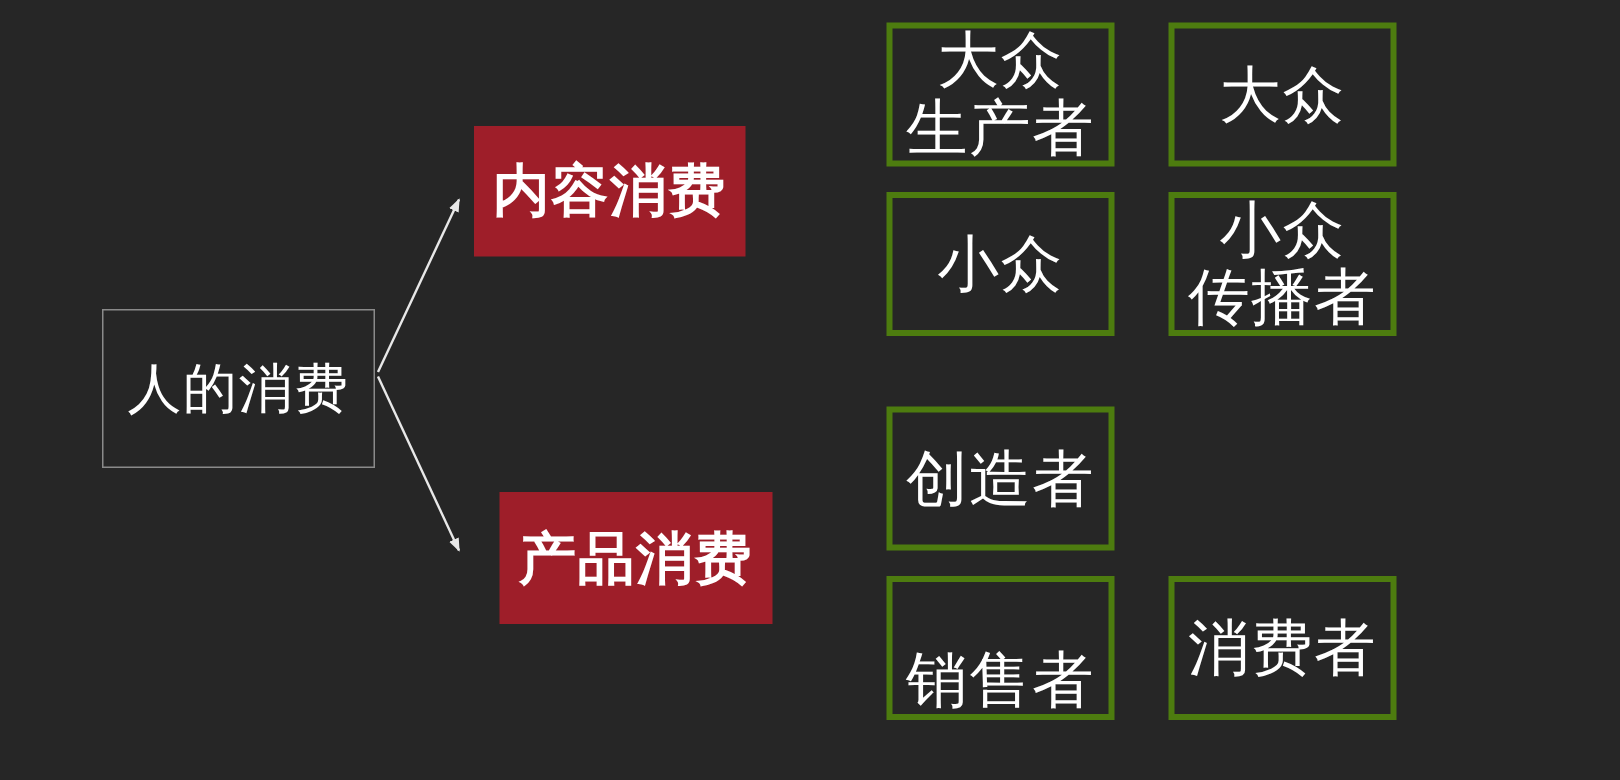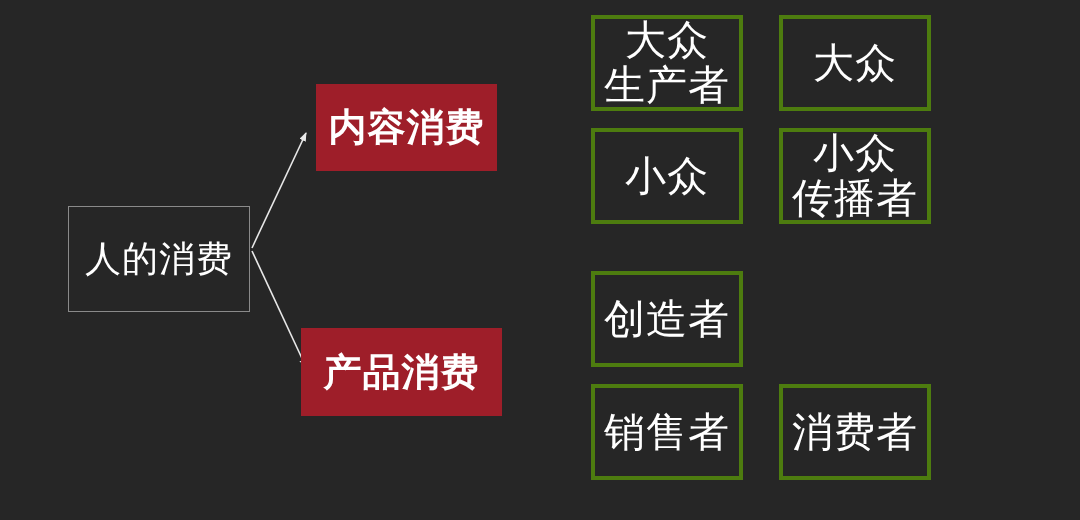--- a/index.html
+++ b/index.html
@@ -40,23 +40,23 @@
     font-weight: bold;
     letter-spacing: 1px;
   }
   .branch-content {
     left: 316px;
     top: 84px;
     width: 181px;
     height: 87px;
   }
   .branch-product {
-    left: 301px;
+    left: 333px;
     top: 328px;
-    width: 201px;
+    width: 182px;
     height: 88px;
   }
   .leaf {
     width: 152px;
     height: 96px;
     border: 4px solid #4d7c0f;
     font-size: 41px;
     line-height: 45px;
     letter-spacing: 1px;
   }
@@ -107,20 +107,20 @@
     <div>小众</div>
   </div>
   <div class="box leaf" style="left:779px; top:128px;">
     <div>小众</div>
     <div>传播者</div>
   </div>
 
   <div class="box leaf" style="left:591px; top:271px;">
     <div>创造者</div>
   </div>
-  <div class="box leaf" style="left:591px; top:384px;">
+  <div class="box leaf" style="left:591px; top:384px;justify-content:flex-end;">
     <div>销售者</div>
   </div>
   <div class="box leaf" style="left:779px; top:384px;">
     <div>消费者</div>
   </div>
 
 </div>
 
 </body></html>

